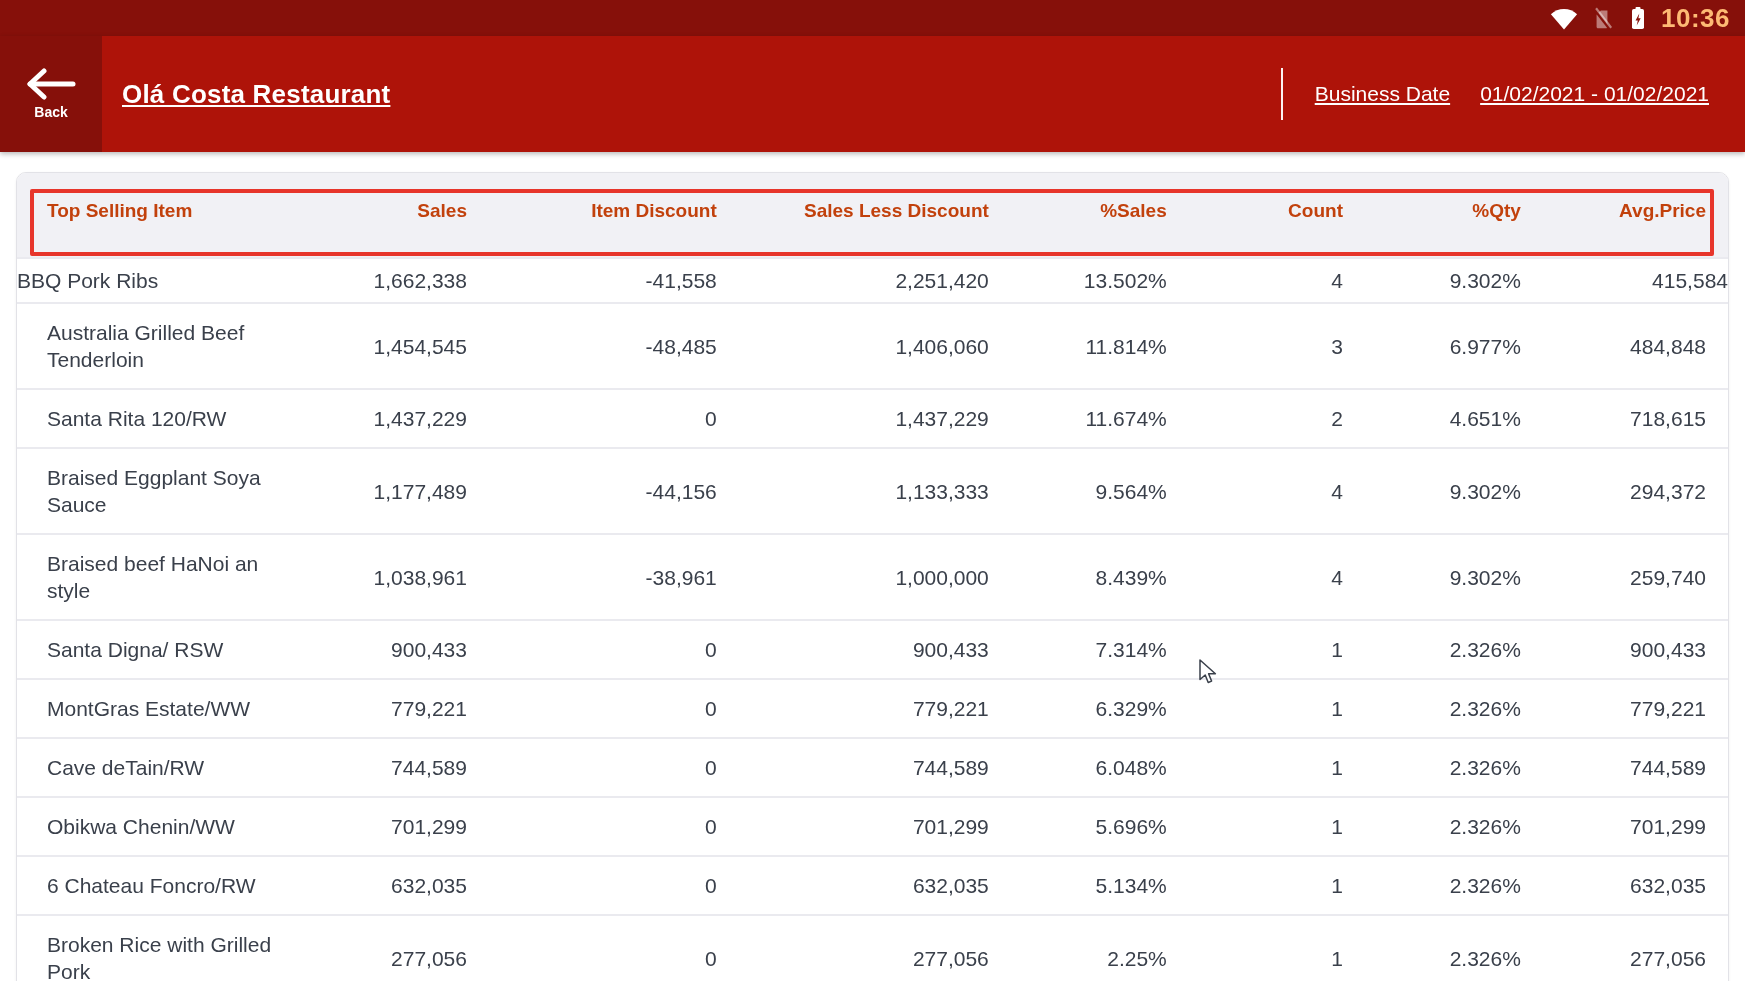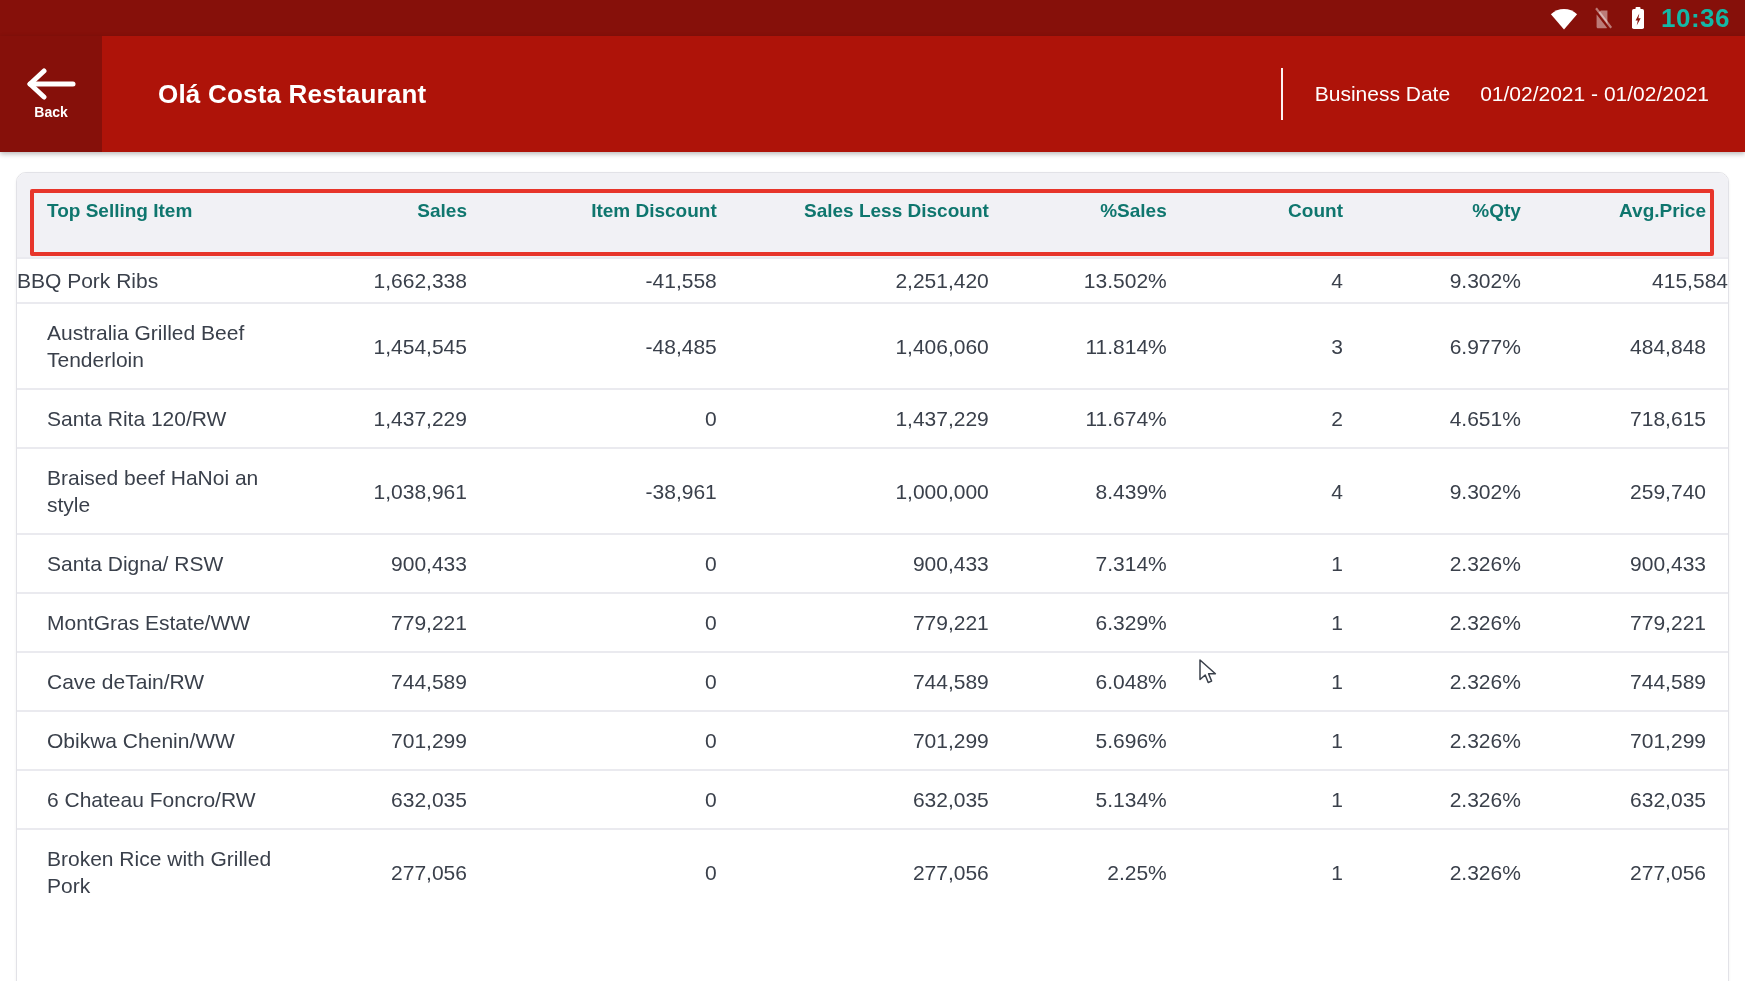--- a/index.html
+++ b/index.html
@@ -11,21 +11,21 @@
   }
   
   .status-bar {
     height: 36px;
     background: #86100A;
     display: flex;
     align-items: center;
     justify-content: flex-end;
     gap: 11px;
     padding-right: 15px;
-    color: #14b8a6;
+    color: #fdba74;
   }
   .status-bar .time {
     font-size: 26px;
     font-weight: bold;
     letter-spacing: 0.5px;
   }
   .status-icon { display: block; }
   
   .app-bar {
     height: 116px;
@@ -47,23 +47,24 @@
     color: #ffffff;
   }
   .back-button .back-label {
     font-size: 14px;
     font-weight: bold;
   }
   .app-bar-main {
     flex: 1;
     display: flex;
     align-items: center;
-    padding-left: 56px;
+    padding-left: 20px;
     padding-right: 32px;
     color: #ffffff;
+    text-decoration: underline;
   }
   .page-title {
     font-size: 26px;
     font-weight: bold;
     letter-spacing: 0.2px;
   }
   .app-bar-right {
     margin-left: auto;
     display: flex;
     align-items: center;
@@ -116,21 +117,21 @@
     border-collapse: collapse;
     table-layout: fixed;
   }
   thead th {
     background: #F1F1F5;
     height: 85px;
     vertical-align: top;
     padding-top: 27px;
     font-size: 19px;
     font-weight: 600;
-    color: #0f766e;
+    color: #c2410c;
     text-align: right;
   }
   thead th:first-child { text-align: left; padding-left: 30px; }
   thead th:last-child { padding-right: 22px; }
   tbody td {
     padding: 15px 0;
     font-size: 21px;
     line-height: 27px;
     color: #3A404B;
     text-align: right;
@@ -248,20 +249,30 @@
             <td>Santa Rita 120/RW</td>
             <td>1,437,229</td>
             <td>0</td>
             <td>1,437,229</td>
             <td>11.674%</td>
             <td>2</td>
             <td>4.651%</td>
             <td>718,615</td>
           </tr>
           <tr>
+            <td>Braised Eggplant Soya Sauce</td>
+            <td>1,177,489</td>
+            <td>-44,156</td>
+            <td>1,133,333</td>
+            <td>9.564%</td>
+            <td>4</td>
+            <td>9.302%</td>
+            <td>294,372</td>
+          </tr>
+          <tr>
             <td>Braised beef HaNoi an style</td>
             <td>1,038,961</td>
             <td>-38,961</td>
             <td>1,000,000</td>
             <td>8.439%</td>
             <td>4</td>
             <td>9.302%</td>
             <td>259,740</td>
           </tr>
           <tr>

